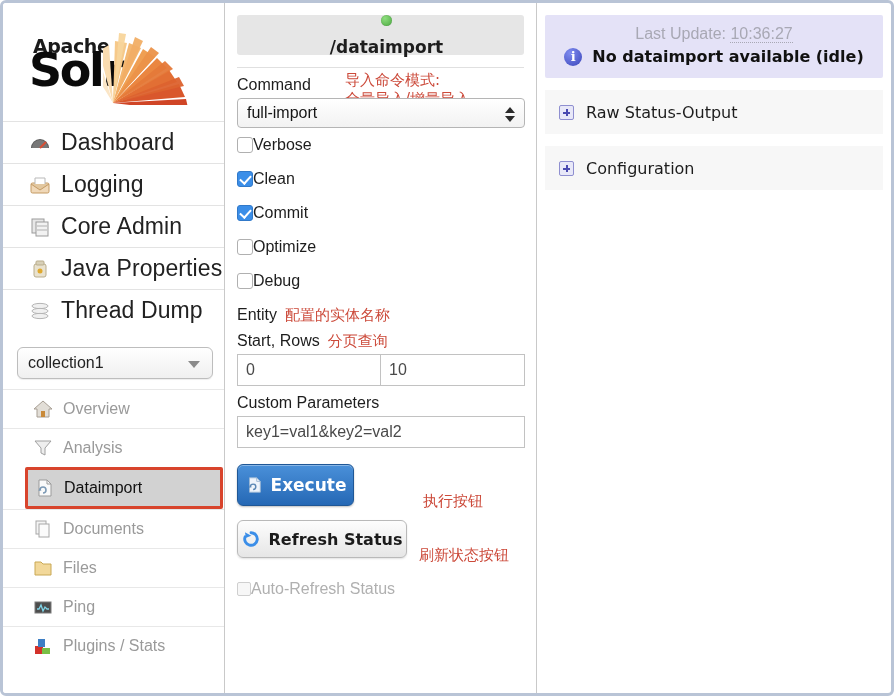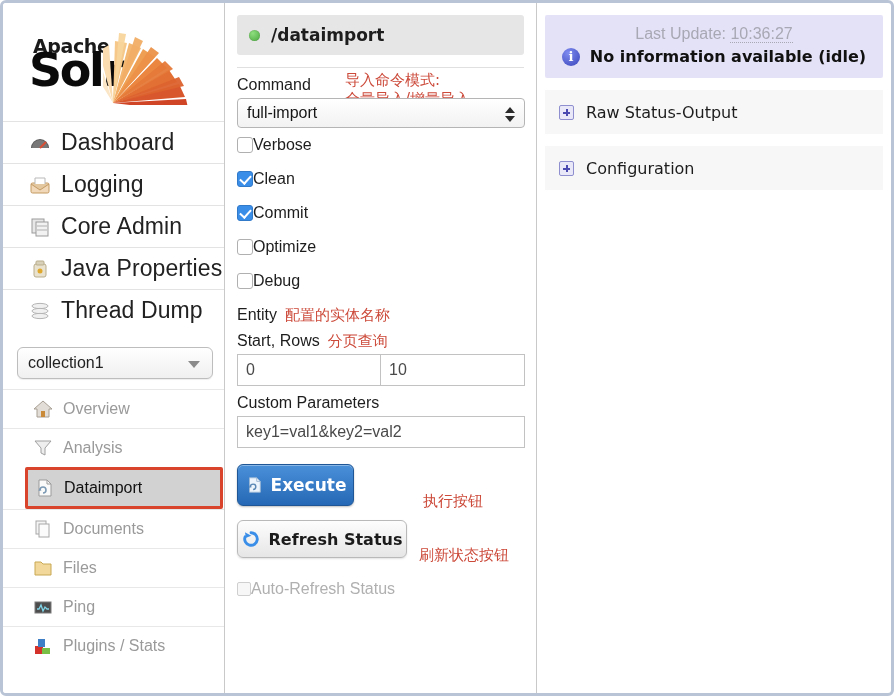--- a/index.html
+++ b/index.html
@@ -130,20 +130,21 @@
     position: relative;
   }
   .handler-head {
     background: #e6e6e6;
     border-radius: 3px;
     height: 40px;
     display: flex; align-items: center;
     padding-left: 12px;
     gap: 11px;
     margin-bottom: 2px;
+    flex-direction: column;
   }
   .green-dot {
     width: 11px; height: 11px; border-radius: 50%;
     background: radial-gradient(circle at 35% 30%, #8ede7e, #4aa83f);
     box-shadow: inset 0 0 1px rgba(0,0,0,.3);
     flex: 0 0 11px;
   }
   .handler-name {
     font-size: 17px; font-weight: bold; color: #1d1d1d;
     font-family: "DejaVu Sans", sans-serif;
@@ -575,21 +576,21 @@
   </div>
 
   <div class="rightpanel">
     <div class="status-box">
       <div class="last-update">
         <span>Last Update:</span>
         <span class="time">10:36:27</span>
       </div>
       <div class="status-line">
         <span class="info-icon">i</span>
-        <span class="status-text">No information available (idle)</span>
+        <span class="status-text">No dataimport available (idle)</span>
       </div>
     </div>
 
     <div class="accordion-row">
       <span class="plus-icon"></span>
       <span class="accordion-label">Raw Status-Output</span>
     </div>
 
     <div class="accordion-row">
       <span class="plus-icon"></span>

